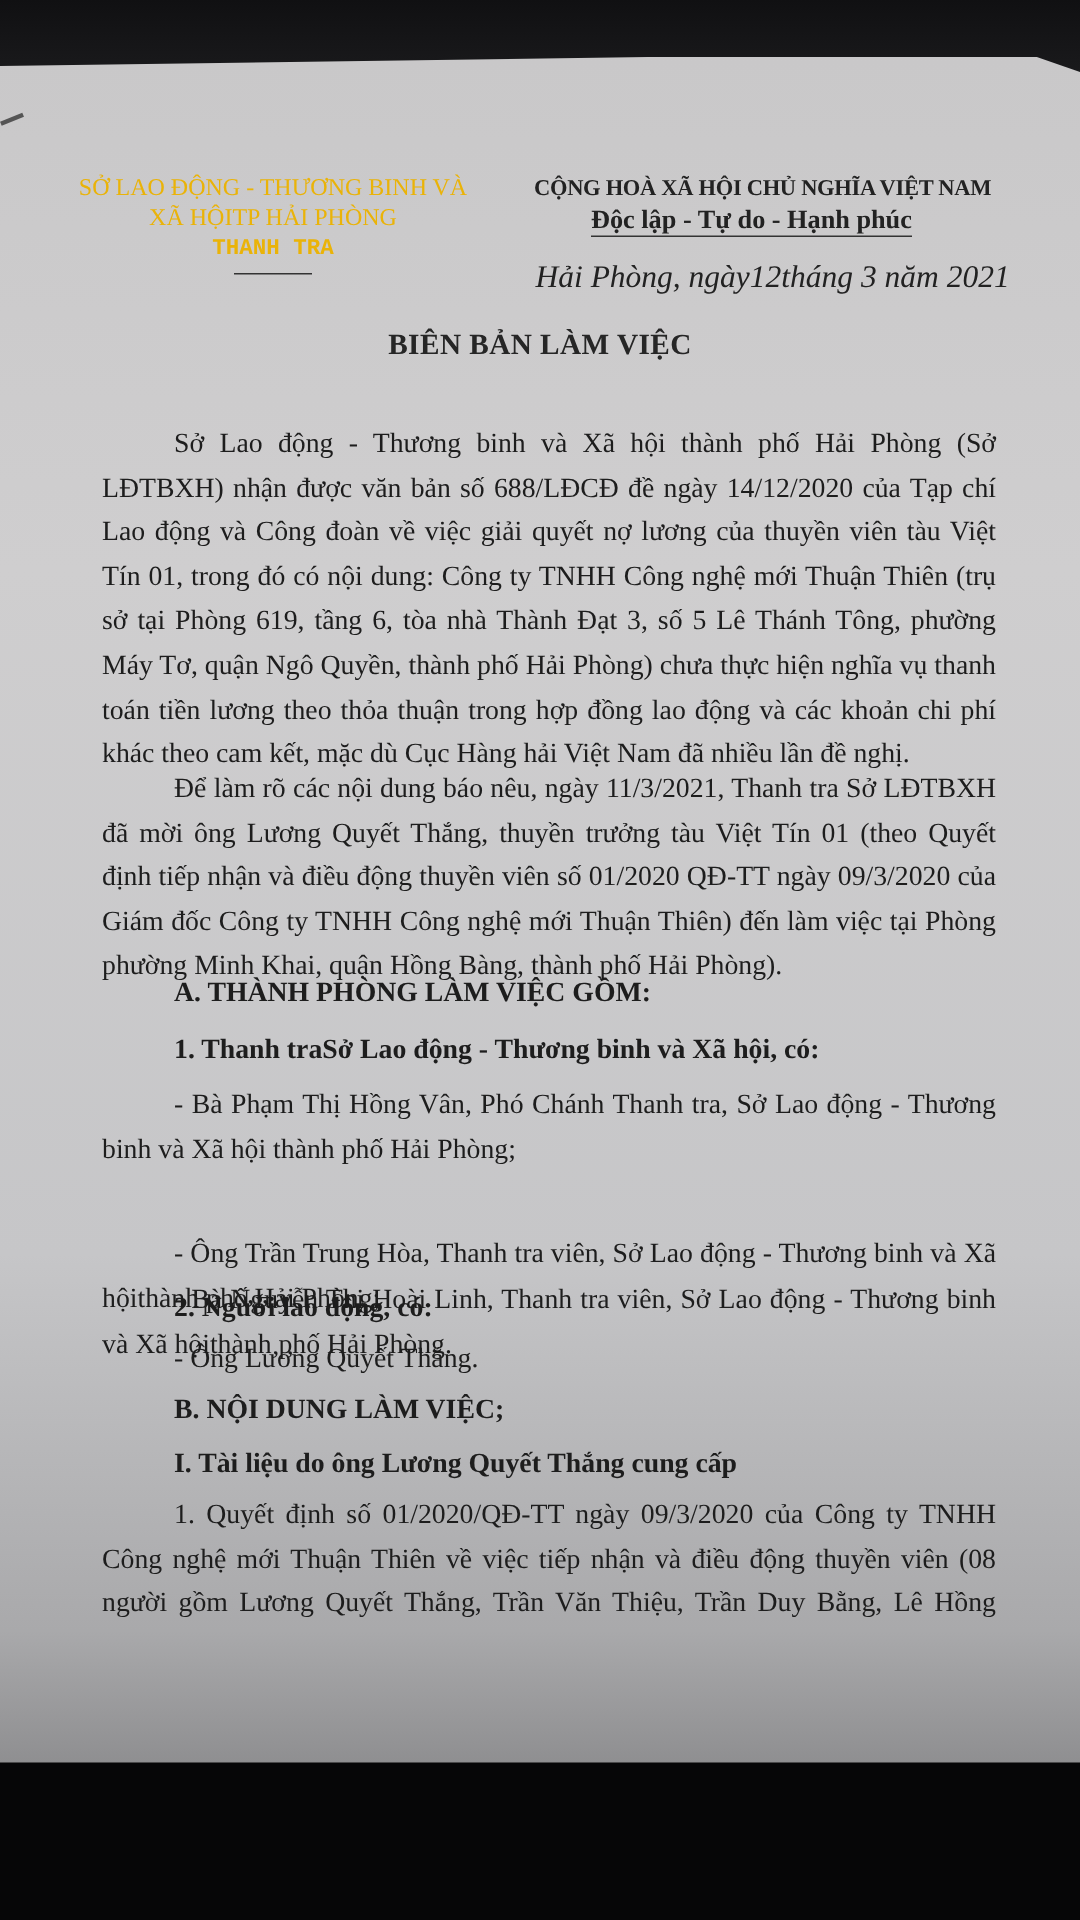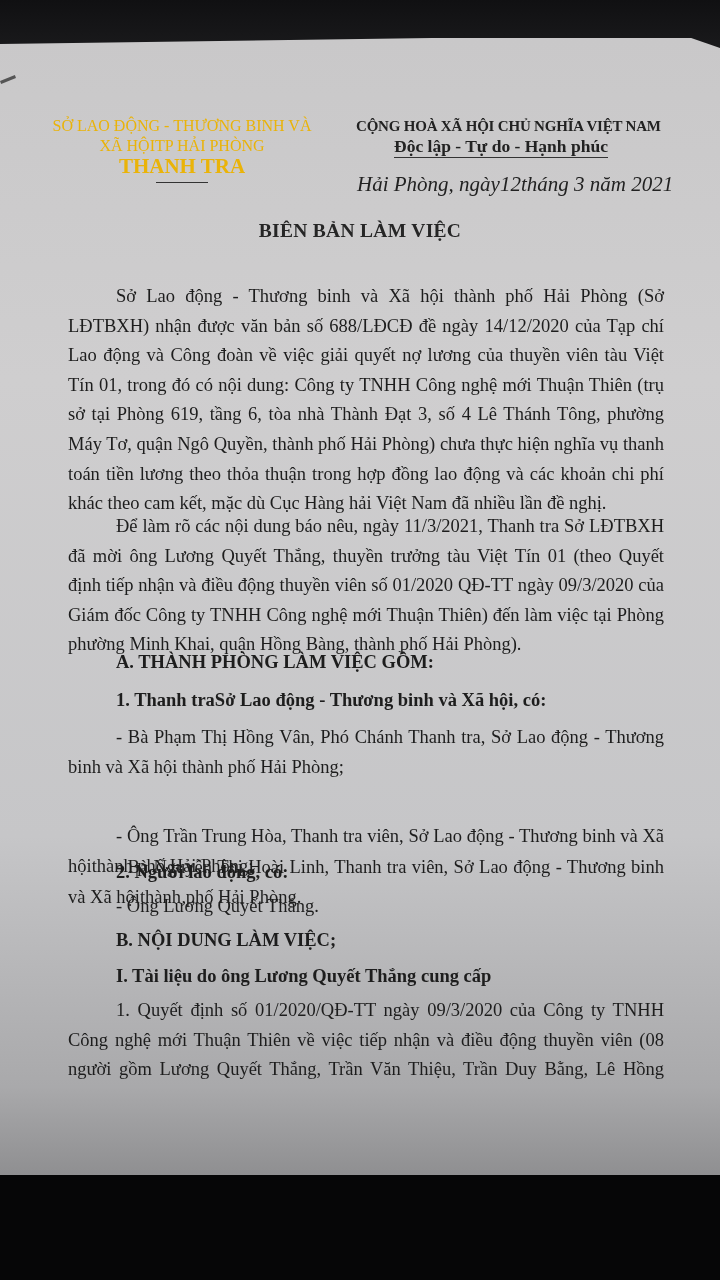--- a/index.html
+++ b/index.html
@@ -24,21 +24,21 @@
       background: #060607;
     }
     .pen-mark {
       position: absolute; left: 0; top: 78px; width: 16px; height: 3px;
       background: #555; transform: rotate(-22deg);
     }
     .hdr-left {
       position: absolute; left: 2px; top: 116px; width: 360px; text-align: center;
       font-size: 16px; line-height: 20px; color: #eab308;
     }
-    .hdr-left .bold { font-weight: bold; font-size: 21px; }
+    .hdr-left .bold { font-weight: bold; font-size: 15px; font-family: Liberation Mono, monospace; }
     .hdr-left .rule { width: 52px; height: 1px; background: #333; margin: 6px auto 0; }
     .hdr-right {
       position: absolute; left: 340px; top: 116px; width: 380px;
       font-size: 15px; line-height: 20px; color: #222; font-weight: bold;
     }
     .hdr-right .nation { padding-left: 16px; letter-spacing: -0.2px; }
     .hdr-right .motto {
       display: inline-block; margin-left: 54px; font-size: 17.5px;
       border-bottom: 1.5px solid #333; padding-bottom: 1px;
     }
@@ -81,21 +81,21 @@
 
 <div class="place-date">Hải Phòng, ngày12tháng 3 năm 2021</div>
 
 <div class="doc-title">BIÊN BẢN LÀM VIỆC</div>
 
 <div class="body-text" style="top:282px;">
   <span class="line" style="padding-left:48px;">Sở Lao động - Thương binh và Xã hội thành phố Hải Phòng (Sở</span>
   <span class="line">LĐTBXH) nhận được văn bản số 688/LĐCĐ đề ngày 14/12/2020 của Tạp chí</span>
   <span class="line">Lao động và Công đoàn về việc giải quyết nợ lương của thuyền viên tàu Việt</span>
   <span class="line">Tín 01, trong đó có nội dung: Công ty TNHH Công nghệ mới Thuận Thiên (trụ</span>
-  <span class="line">sở tại Phòng 619, tầng 6, tòa nhà Thành Đạt 3, số 4 Lê Thánh Tông, phường</span>
+  <span class="line">sở tại Phòng 619, tầng 6, tòa nhà Thành Đạt 3, số 5 Lê Thánh Tông, phường</span>
   <span class="line">Máy Tơ, quận Ngô Quyền, thành phố Hải Phòng) chưa thực hiện nghĩa vụ thanh</span>
   <span class="line">toán tiền lương theo thỏa thuận trong hợp đồng lao động và các khoản chi phí</span>
   <span class="line last">khác theo cam kết, mặc dù Cục Hàng hải Việt Nam đã nhiều lần đề nghị.</span>
 </div>
 
 <div class="body-text" style="top:512px;">
   <span class="line" style="padding-left:48px;">Để làm rõ các nội dung báo nêu, ngày 11/3/2021, Thanh tra Sở LĐTBXH</span>
   <span class="line">đã mời ông Lương Quyết Thắng, thuyền trưởng tàu Việt Tín 01 (theo Quyết</span>
   <span class="line">định tiếp nhận và điều động thuyền viên số 01/2020 QĐ-TT ngày 09/3/2020 của</span>
   <span class="line">Giám đốc  Công ty TNHH Công nghệ mới Thuận Thiên) đến làm việc tại Phòng</span>

